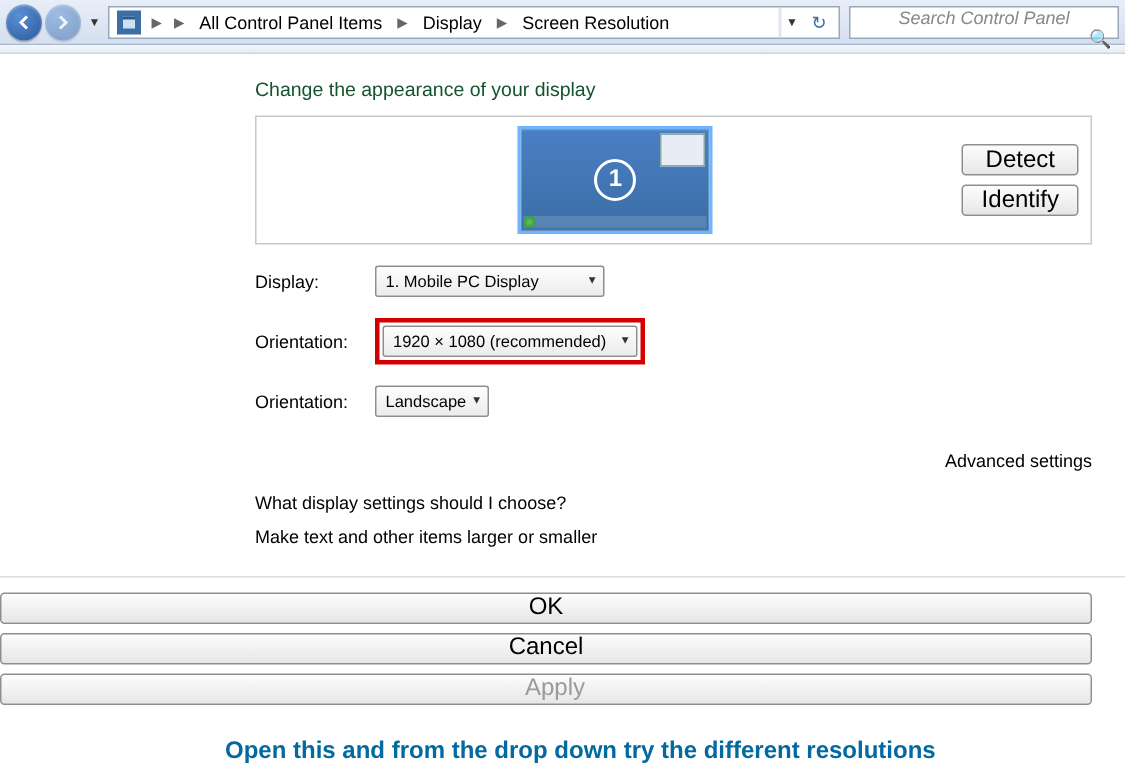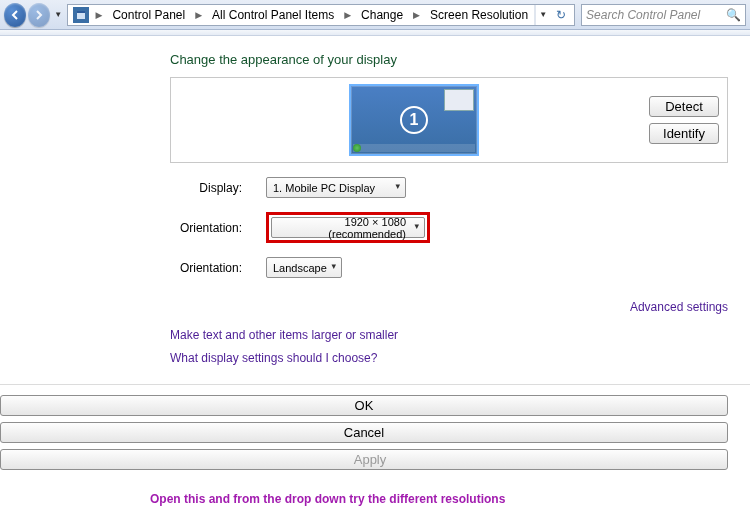--- a/index.html
+++ b/index.html
@@ -76,20 +76,21 @@
     }
     .searchbox {
       width: 180px; height: 22px;
       background: #fff;
       border: 1px solid #9aa8bc;
       display: flex; align-items: center;
       padding: 0 4px;
       color: #888;
       font-style: italic;
       margin-left: 4px;
+      flex-direction: column;
     }
     .searchbox .mag { margin-left:auto; color:#3a6ea5; font-style:normal;}
     .toolbar-strip {
       height: 6px;
       background: linear-gradient(to bottom, #f4f7fb, #e6ecf5);
       border-bottom: 1px solid #c8d2e2;
     }
     
     .content {
       padding: 16px 22px 0 170px;
@@ -144,31 +145,30 @@
     }
     .side-buttons {
       display:flex;flex-direction:column;gap:6px;
     }
     .win-btn {
       min-width: 70px;
       height: 21px;
       background: linear-gradient(to bottom, #fdfdfd, #e6e6e6);
       border: 1px solid #8e8e8e;
       border-radius: 3px;
-      font-size: 13px;
+      font-size: 16px;
       padding: 0 12px;
       display:flex;align-items:center;justify-content:center;
       cursor:default;
     }
     .win-btn.disabled { color:#9a9a9a;padding-left:24px; }
     .form-row {
       display:flex; align-items:center;
       margin-top:14px;
-      gap: 24px;
-      text-align: right;
+      gap: 8px;
     }
     .form-row .label { width: 72px; }
     .combo {
       height: 21px;
       background: linear-gradient(to bottom,#fdfdfd,#ececec);
       border: 1px solid #8e8e8e;
       border-radius: 2px;
       padding: 0 18px 0 6px;
       display:flex;align-items:center;
       position:relative;
@@ -177,38 +177,38 @@
     .combo::after{
       content:"▾";
       position:absolute;right:5px;top:3px;
       font-size:9px;color:#333;
     }
     .red-box { border: 3px solid #d40000; padding: 2px; display:inline-block; }
     .adv-link {
       text-align: right;
       margin-top: 22px;
     }
-    .link { color: #4c1d95; cursor: pointer; }
+    .link { color: #000000; cursor: pointer; }
     .help-links { margin-top: 10px; line-height: 1.9; }
     .help-links .keyicon{
       display:inline-block;width:14px;height:11px;
       background:#000;vertical-align:middle;margin:0 2px;
       clip-path: polygon(0 0, 45% 0, 45% 45%, 55% 45%, 55% 0, 100% 0, 100% 55%, 55% 55%, 55% 100%, 45% 100%, 45% 55%, 0 55%);
     }
     .divider { height:1px; background:#dcdcdc; margin-top:14px; }
     .footer-buttons {
       display:flex; justify-content:flex-end; gap:6px;
       padding: 10px 22px 0 0;
       flex-direction: column;
     }
     .footer-buttons .win-btn{ min-width:70px; }
     .annotation {
-      color:#a21caf; font-weight:bold;
+      color:#0369a1; font-weight:bold;
       margin: 22px 0 0 150px;
-      font-size:12px;
+      font-size:16px;
     }
   </style>
 </head>
 <body>
 
 <div class="navbar">
   <div class="nav-back">
     <svg width="10" height="10" viewBox="0 0 10 10">
         <path d="M7 1 L3 5 L7 9" stroke="#fff" stroke-width="2" fill="none"></path>
       </svg>
@@ -221,25 +221,24 @@
   <div class="nav-dropdown-arrow">▼</div>
 
   <div class="breadcrumb">
     <span class="bc-icon">
       <svg width="10" height="10" viewBox="0 0 10 10">
           <rect x="1" y="1" width="8" height="8" fill="#cfe0f4"></rect>
           <rect x="1" y="1" width="8" height="2" fill="#2b5a9a"></rect>
         </svg>
     </span>
     <span class="bc-sep">▶</span>
-    <span class="bc-item">Control Panel</span>
     <span class="bc-sep">▶</span>
     <span class="bc-item">All Control Panel Items</span>
     <span class="bc-sep">▶</span>
-    <span class="bc-item">Change</span>
+    <span class="bc-item">Display</span>
     <span class="bc-sep">▶</span>
     <span class="bc-item">Screen Resolution</span>
     <span class="bc-refresh-sep"></span>
     <span class="nav-dropdown-arrow">▼</span>
     <span class="bc-refresh">↻</span>
   </div>
 
   <div class="searchbox">
     <span>Search Control Panel</span>
     <span class="mag">🔍</span>
@@ -260,48 +259,48 @@
       </div>
     </div>
     <div class="side-buttons">
       <div class="win-btn">Detect</div>
       <div class="win-btn">Identify</div>
     </div>
   </div>
 
   <div class="form-row">
     <span class="label">Display:</span>
-    <div class="combo" style="width:140px">
+    <div class="combo" style="width:153px">
       <span>1. Mobile PC Display</span>
     </div>
   </div>
 
   <div class="form-row">
     <span class="label">Orientation:</span>
     <span class="red-box">
-      <div class="combo" style="width:154px">
+      <div class="combo" style="width:170px">
         <span>1920 × 1080 (recommended)</span>
       </div>
     </span>
   </div>
 
   <div class="form-row">
     <span class="label">Orientation:</span>
     <div class="combo" style="width:76px">
       <span>Landscape</span>
     </div>
   </div>
 
   <div class="adv-link">
     <span class="link">Advanced settings</span>
   </div>
 
   <div class="help-links">
+    <div><span class="link">What display settings should I choose?</span></div>
     <div><span class="link">Make text and other items larger or smaller</span></div>
-    <div><span class="link">What display settings should I choose?</span></div>
   </div>
 </div>
 
 <div class="divider"></div>
 
 <div class="footer-buttons">
   <div class="win-btn">OK</div>
   <div class="win-btn">Cancel</div>
   <div class="win-btn disabled">Apply</div>
 </div>

